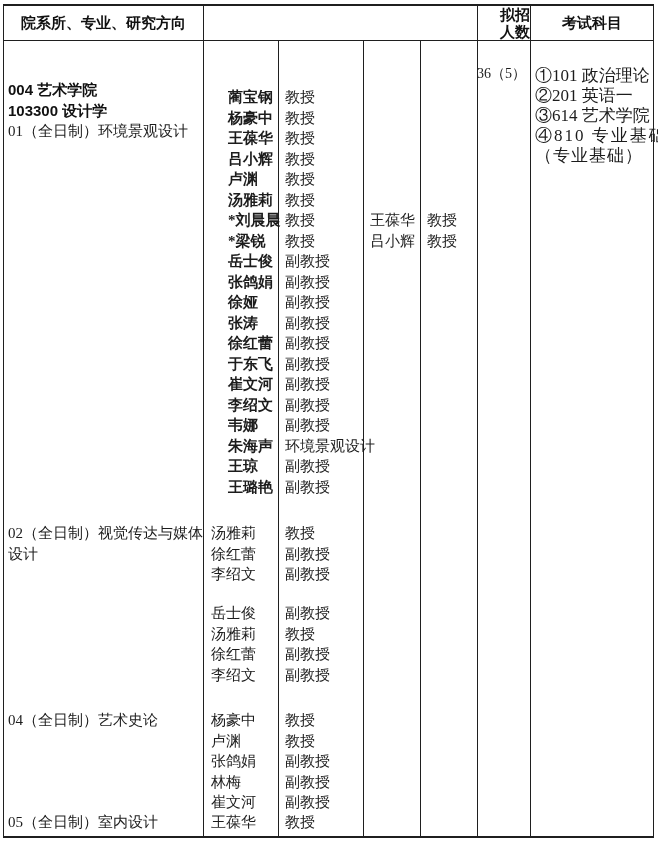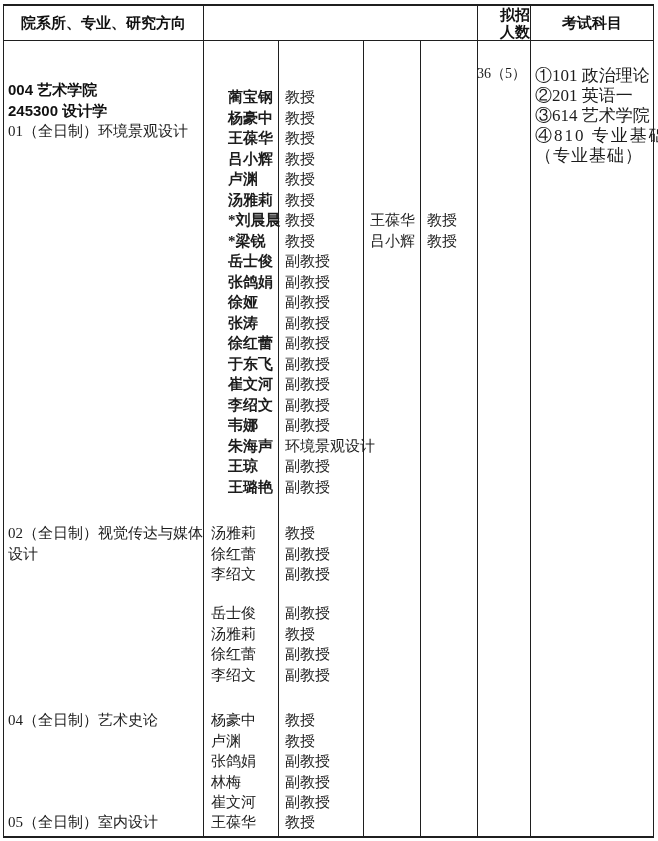--- a/index.html
+++ b/index.html
@@ -45,21 +45,21 @@
 
   <div class="th" style="left:4px;width:199px;">院系所、专业、研究方向</div>
   <div class="th th2" style="left:478px;width:52px;">
     <div>拟招</div>
     <div>人数</div>
   </div>
   <div class="th" style="left:531px;width:122px;">考试科目</div>
 
   <div class="blk" style="left:8px;top:56px;width:192px;margin-top:24px;">
     <div class="bold-line">004 艺术学院</div>
-    <div class="bold-line">245300 设计学</div>
+    <div class="bold-line">103300 设计学</div>
     <div class="line">01（全日制）环境景观设计</div>
   </div>
   <div class="blk" style="left:8px;top:523px;width:198px;">02（全日制）视觉传达与媒体设计</div>
   <div class="blk" style="left:8px;top:710px;width:198px;">04（全日制）艺术史论</div>
   <div class="blk" style="left:8px;top:812px;width:198px;">05（全日制）室内设计</div>
 
   <div class="blk" style="left:228px;top:87px;font-weight:bold;">
 
   <div class="line">蔺宝钢</div>
       <div class="line">杨豪中</div>

